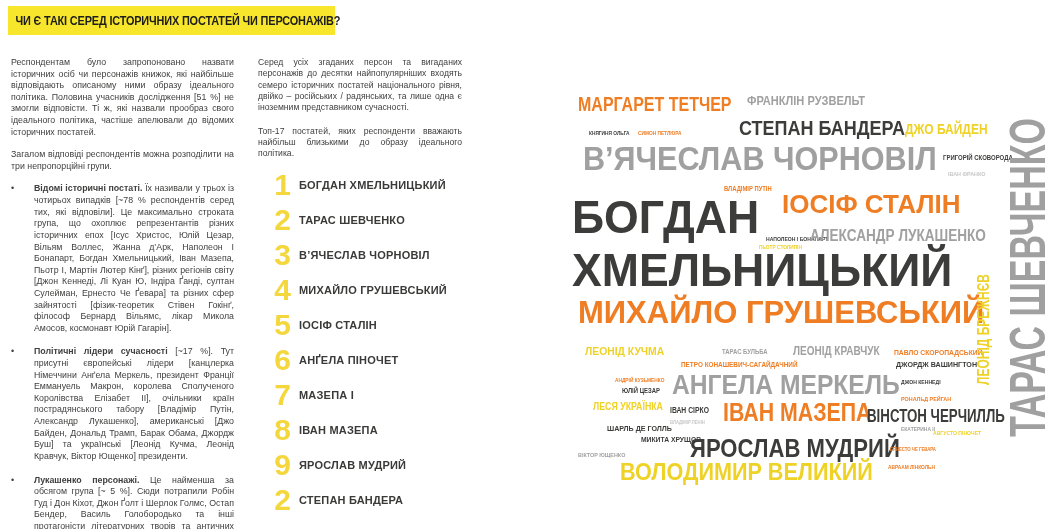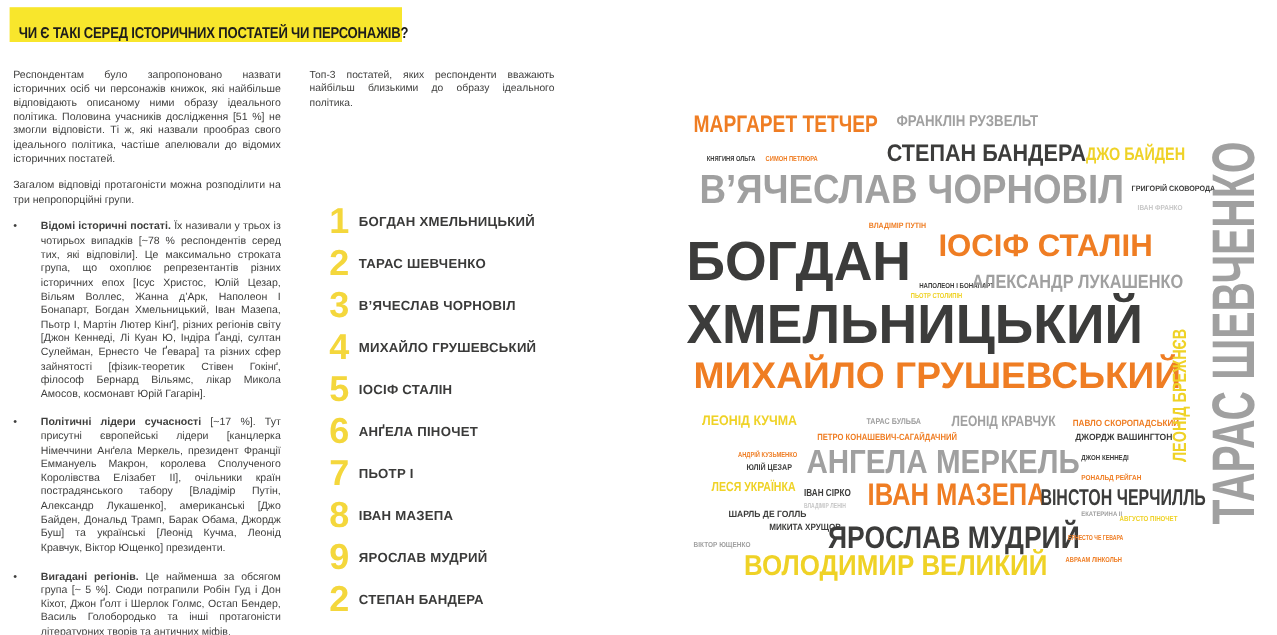--- a/index.html
+++ b/index.html
@@ -2,21 +2,21 @@
 <html><head>
 <meta charset="utf-8">
 <style>
   html,body{margin:0;padding:0;}
   body{
     width:1064px;height:529px;position:relative;overflow:hidden;
     background:#ffffff;font-family:"Liberation Sans",sans-serif;
   }
   .titlebar{
     position:absolute;left:8px;top:6px;width:327px;height:29px;
-    background:#f8e62c;display:flex;align-items:flex-end;
+    background:#f8e62c;display:flex;align-items:center;
   }
   .titlebar .tl{
     font-weight:bold;font-size:13px;color:#1d1d1b;white-space:nowrap;
     padding-left:9px;letter-spacing:-0.2px;
     transform:scaleX(0.84);transform-origin:0 50%;
   }
   .colL{
     position:absolute;left:11px;top:57px;width:223px;
     font-size:8.8px;line-height:1.32;color:#3e3e3d;text-align:justify;
   }
@@ -46,37 +46,38 @@
 </style>
 </head>
 <body>
 
 <div class="titlebar">
   <span class="tl">ЧИ Є ТАКІ СЕРЕД ІСТОРИЧНИХ ПОСТАТЕЙ ЧИ ПЕРСОНАЖІВ?</span>
 </div>
 
 <div id="left-col" class="colL">
     <p>Респондентам було запропоновано назвати історичних осіб чи персонажів книжок, які найбільше відповідають описаному ними образу ідеального політика. Половина учасників дослідження [51 %] не змогли відповісти. Ті ж, які назвали прообраз свого ідеального політика, частіше апелювали до відомих історичних постатей.</p>
-    <p>Загалом відповіді протагоністи можна розподілити на три непропорційні групи.</p>
+    <p>Загалом відповіді респондентів можна розподілити на три непропорційні групи.</p>
     <div class="bullet">
       <span class="mk">•</span>
       <span class="btext"><b>Відомі історичні постаті. </b>Їх називали у трьох із чотирьох випадків [~78 % респондентів серед тих, які відповіли]. Це максимально строката група, що охоплює репрезентантів різних історичних епох [Ісус Христос, Юлій Цезар, Вільям Воллес, Жанна д’Арк, Наполеон І Бонапарт, Богдан Хмельницький, Іван Мазепа, Пьотр І, Мартін Лютер Кінґ], різних регіонів світу [Джон Кеннеді, Лі Куан Ю, Індіра Ґанді, султан Сулейман, Ернесто Че Ґевара] та різних сфер зайнятості [фізик-теоретик Стівен Гокінґ, філософ Бернард Вільямс, лікар Микола Амосов, космонавт Юрій Гагарін].</span>
     </div>
     <div class="bullet">
       <span class="mk">•</span>
       <span class="btext"><b>Політичні лідери сучасності </b>[~17 %]. Тут присутні європейські лідери [канцлерка Німеччини Анґела Меркель, президент Франції Еммануель Макрон, королева Сполученого Королівства Елізабет ІІ], очільники країн пострадянського табору [Владімір Путін, Александр Лукашенко], американські [Джо Байден, Дональд Трамп, Барак Обама, Джордж Буш] та українські [Леонід Кучма, Леонід Кравчук, Віктор Ющенко] президенти.</span>
     </div>
     <div class="bullet">
       <span class="mk">•</span>
-      <span class="btext"><b>Вигадані регіонів. </b>Це найменша за обсягом група [~ 5 %]. Сюди потрапили Робін Гуд і Дон Кіхот, Джон Ґолт і Шерлок Голмс, Остап Бендер, Василь Голобородько та інші протагоністи  літературних творів та античних міфів.</span>
+      <span class="btext"><b>Лукашенко персонажі. </b>Це найменша за обсягом група [~ 5 %]. Сюди потрапили Робін Гуд і Дон Кіхот, Джон Ґолт і Шерлок Голмс, Остап Бендер, Василь Голобородько та інші протагоністи  літературних творів та античних міфів.</span>
     </div>
   </div>
 
 <div id="mid-col" class="colM">
-    <p>Топ-3 постатей, яких респонденти вважають найбільш близькими до образу ідеального політика.</p>
+    <p>Серед усіх згаданих персон та вигаданих персонажів до десятки найпопулярніших входять семеро історичних постатей національного рівня, двійко – російських / радянських, та лише одна є іноземним представником сучасності.</p>
+    <p>Топ-17 постатей, яких респонденти вважають найбільш близькими до образу ідеального політика.</p>
   </div>
 
 <div id="top10-list" class="top10">
     <div class="t10row">
       <span class="t10num">1</span>
       <span class="t10name">БОГДАН ХМЕЛЬНИЦЬКИЙ</span>
     </div>
     <div class="t10row">
       <span class="t10num">2</span>
       <span class="t10name">ТАРАС ШЕВЧЕНКО</span>
@@ -92,21 +93,21 @@
     <div class="t10row">
       <span class="t10num">5</span>
       <span class="t10name">ІОСІФ СТАЛІН</span>
     </div>
     <div class="t10row">
       <span class="t10num">6</span>
       <span class="t10name">АНҐЕЛА ПІНОЧЕТ</span>
     </div>
     <div class="t10row">
       <span class="t10num">7</span>
-      <span class="t10name">ПЬОТР І</span>
+      <span class="t10name">МАЗЕПА І</span>
     </div>
     <div class="t10row">
       <span class="t10num">8</span>
       <span class="t10name">ІВАН МАЗЕПА</span>
     </div>
     <div class="t10row">
       <span class="t10num">9</span>
       <span class="t10name">ЯРОСЛАВ МУДРИЙ</span>
     </div>
     <div class="t10row">

